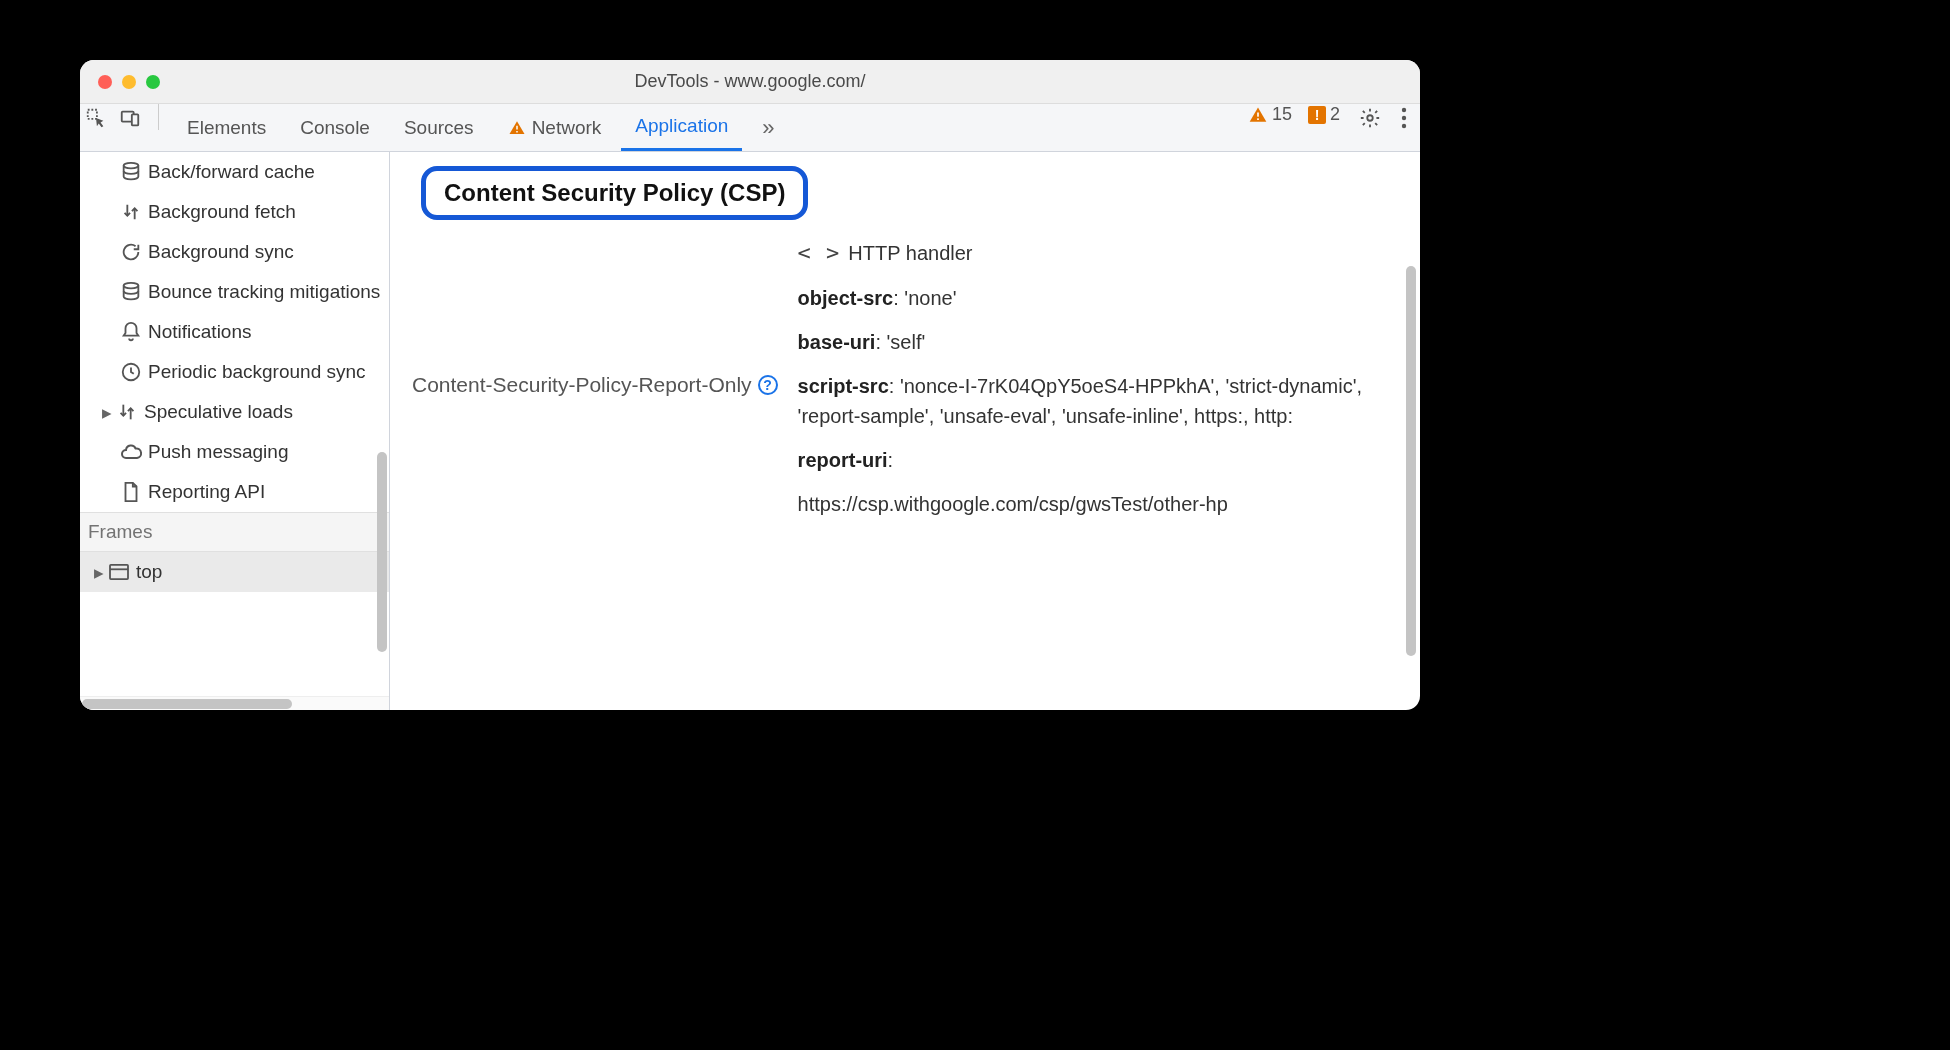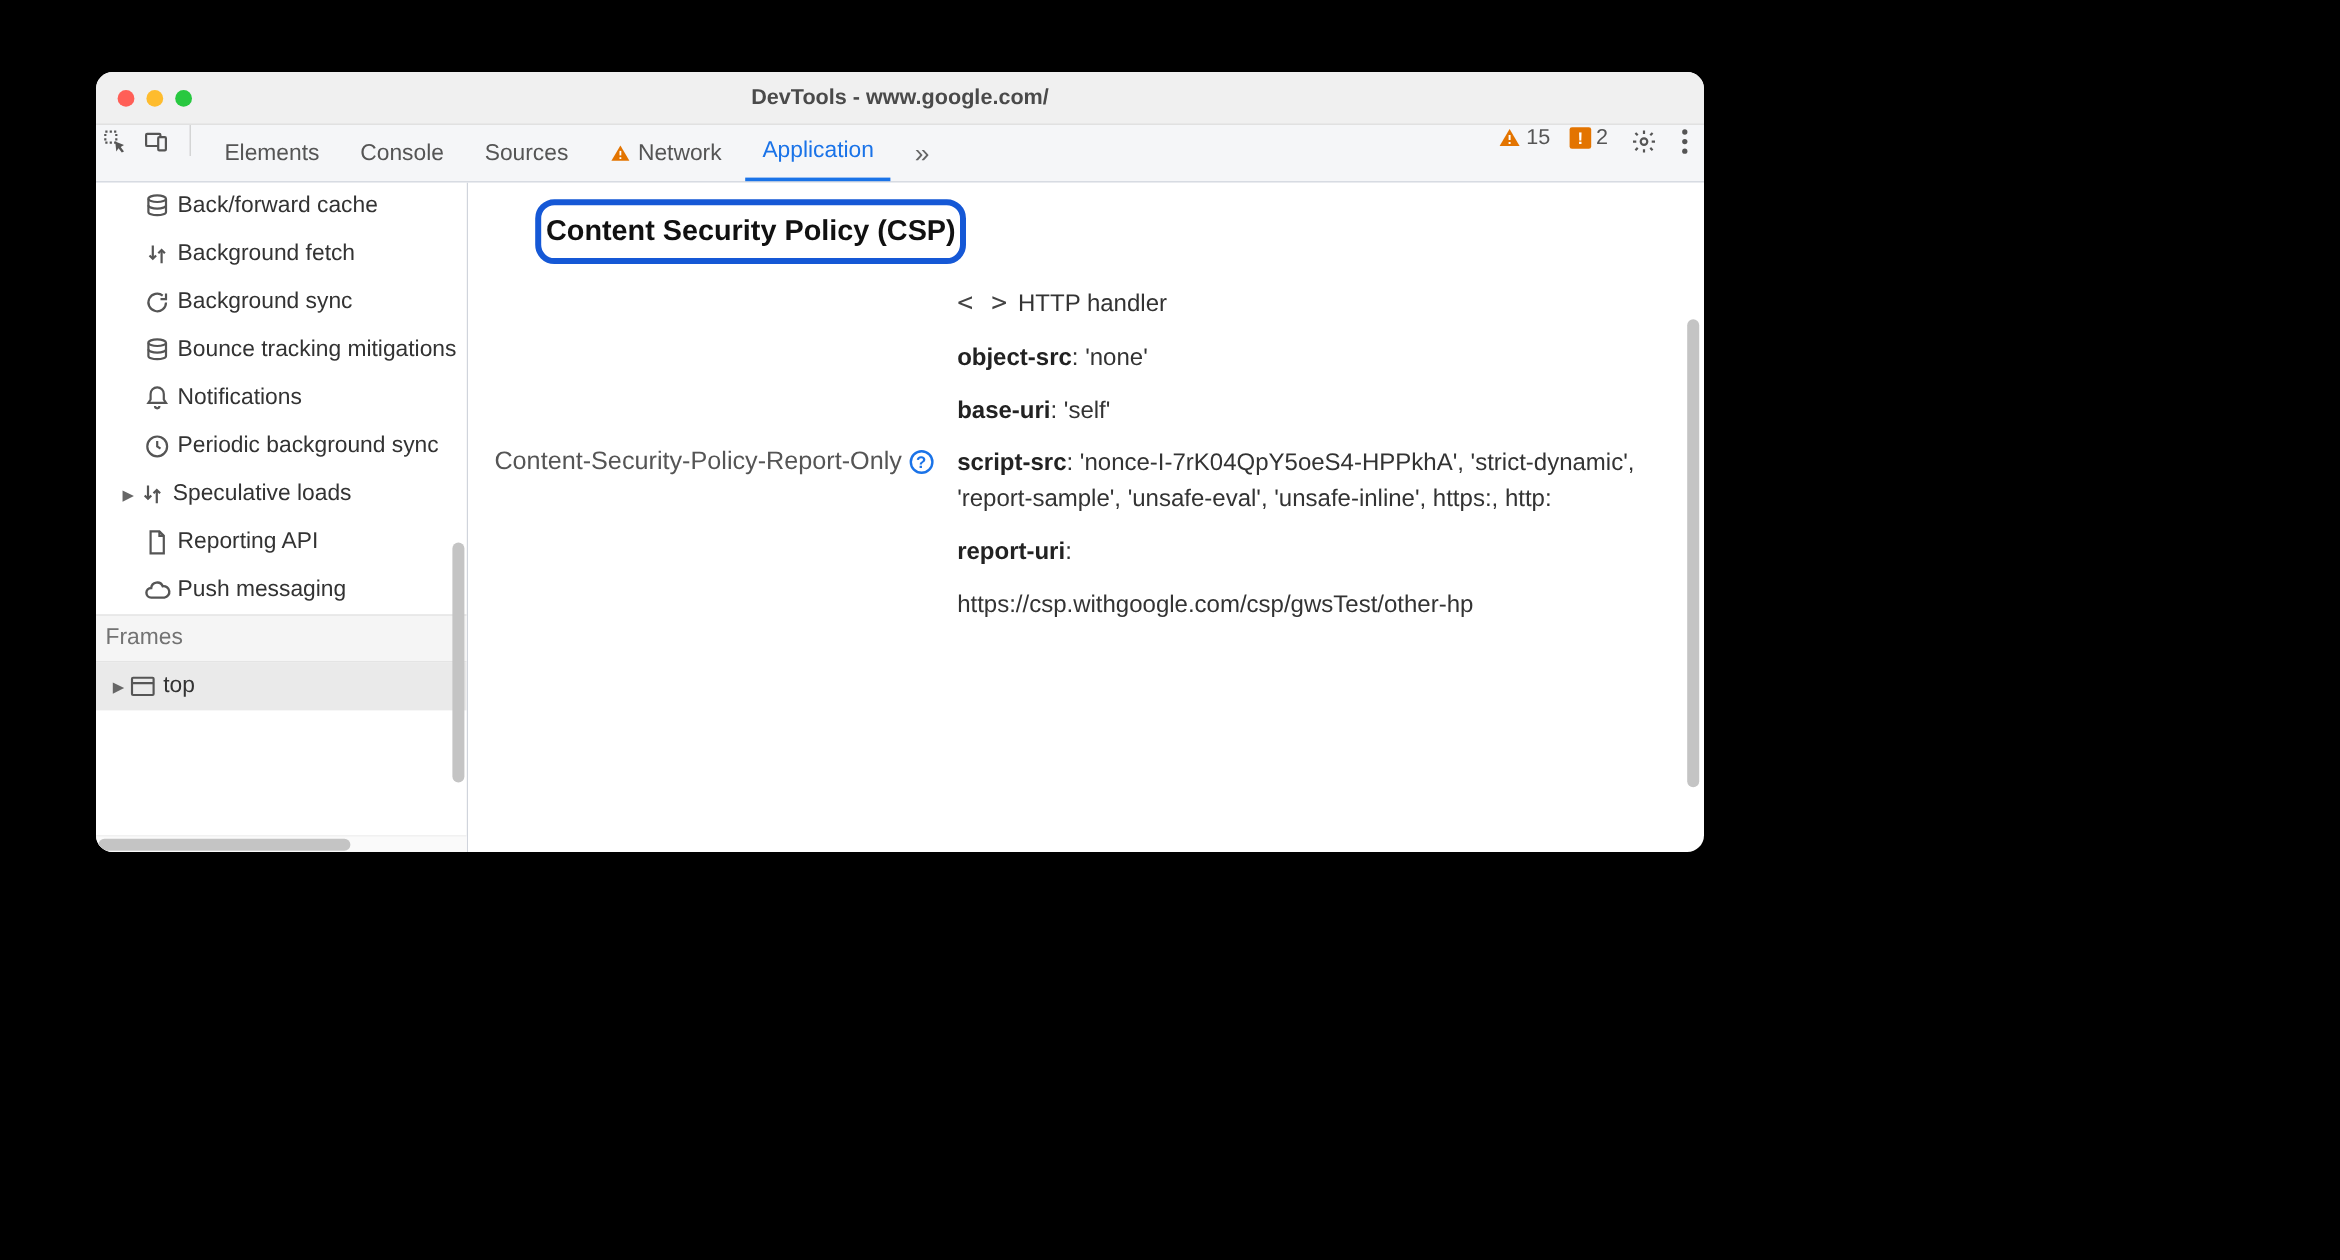--- a/index.html
+++ b/index.html
@@ -30,21 +30,21 @@
   align-items: center;
   padding: 0 18px;
   border-bottom: 1px solid #ddd;
   position: relative;
 }
 .traffic { display: flex; gap: 10px; }
 .dot { width: 14px; height: 14px; border-radius: 50%; }
 .dot.r { background: #ff5f57; }
 .dot.y { background: #febc2e; }
 .dot.g { background: #28c840; }
-.win-title { position: absolute; left: 0; right: 0; text-align: center; font-size: 18px; color: #4a4a4a; font-weight: 700; }
+.win-title { position: absolute; left: 0; right: 0; text-align: center; font-size: 18px; color: #4a4a4a; font-weight: 400; }
 .toolbar {
   height: 48px;
   background: #f5f6f8;
   border-bottom: 1px solid #d0d4dc;
   display: flex;
   align-items: flex-start;
   padding: 0 2px;
   gap: 6px;
 }
 .tool-icon {
@@ -97,24 +97,24 @@
 .sb-scrollbar-h .thumb{ position:absolute; left:2px; top:2px; width:210px; height:10px; background:#c4c4c4; border-radius:5px;}
 .main {
   flex:1; overflow:hidden; position:relative;
   padding: 10px 20px;
 }
 .csp-heading {
   display:inline-block;
   font-size:24px;
   font-weight:700;
   color:#111;
-  padding:8px 4px;
+  padding:8px 18px;
   border:5px solid #1558d6;
   border-radius:16px;
-  margin: 4px 0 16px 36px;
+  margin: 4px 0 16px 11px;
 }
 .csp-row { display:flex; gap:20px; padding-left:2px;}
 .csp-label { font-size:21px; color:#555; display:flex; align-items:center; gap:6px;}
 .help-icon { width:20px;height:20px;border:2px solid #1a73e8;border-radius:50%;color:#1a73e8;display:inline-flex;align-items:center;justify-content:center;font-size:14px;font-weight:700;}
 .csp-details { flex:1; font-size:20px; color:#333; line-height:1.5; padding-right:20px;}
 .csp-details .hdr-line{ display:flex; align-items:center; gap:8px; margin-bottom:14px; color:#333;}
 .code-ang { font-family:monospace; font-size:22px; letter-spacing:1px; color:#444;}
 .dir { margin-bottom:14px; word-break:break-word;}
 .dir b{ font-weight:700; color:#222;}
 .main-scrollbar-v{ position:absolute; right:4px; top:114px; width:10px; height:390px; background:#c4c4c4; border-radius:5px;}
@@ -274,34 +274,34 @@
                   <path d="M8 4v12"></path>
                   <path d="M5 13l3 3 3-3"></path>
                   <path d="M16 20V8"></path>
                   <path d="M13 11l3-3 3 3"></path>
                 </svg>
               </span>
               <span>Speculative loads</span>
             </div>
             <div class="sb-item">
               <span class="sb-icon">
+                <svg width="24" height="20" viewBox="0 0 24 20" fill="none" stroke="#555" stroke-width="2">
+                  <path d="M7 16a4 4 0 0 1 0-8 5 5 0 0 1 9.6-1.5A4 4 0 0 1 18 16z"></path>
+                </svg>
+              </span>
+              <span>Push messaging</span>
+            </div>
+            <div class="sb-item">
+              <span class="sb-icon">
                 <svg width="20" height="22" viewBox="0 0 20 24" fill="none" stroke="#555" stroke-width="2">
                   <path d="M4 2h8l4 4v16H4z"></path>
                   <path d="M12 2v4h4"></path>
                 </svg>
               </span>
               <span>Reporting API</span>
-            </div>
-            <div class="sb-item">
-              <span class="sb-icon">
-                <svg width="24" height="20" viewBox="0 0 24 20" fill="none" stroke="#555" stroke-width="2">
-                  <path d="M7 16a4 4 0 0 1 0-8 5 5 0 0 1 9.6-1.5A4 4 0 0 1 18 16z"></path>
-                </svg>
-              </span>
-              <span>Push messaging</span>
             </div>
           </div>
         <div class="sb-item frames-hdr">
           <span>Frames</span>
         </div>
         <div class="sb-item sel" style="padding-left:14px;">
           <span class="sb-tri">▸</span>
           <span class="sb-icon">
             <svg width="22" height="18" viewBox="0 0 24 20" fill="none" stroke="#555" stroke-width="2">
                 <rect x="2" y="2" width="20" height="16" rx="1"></rect>

